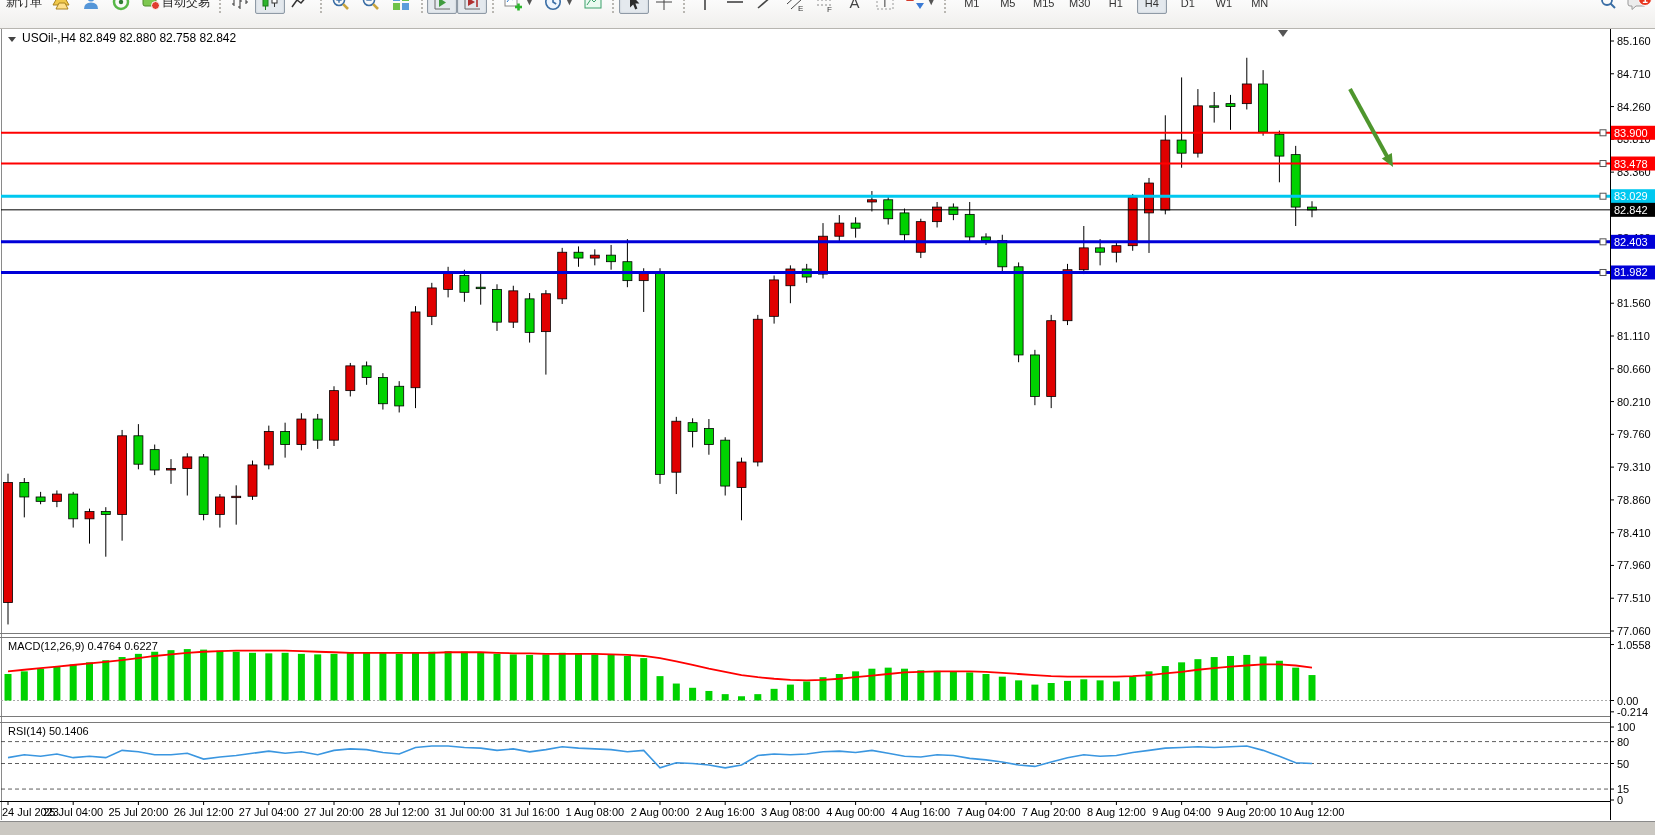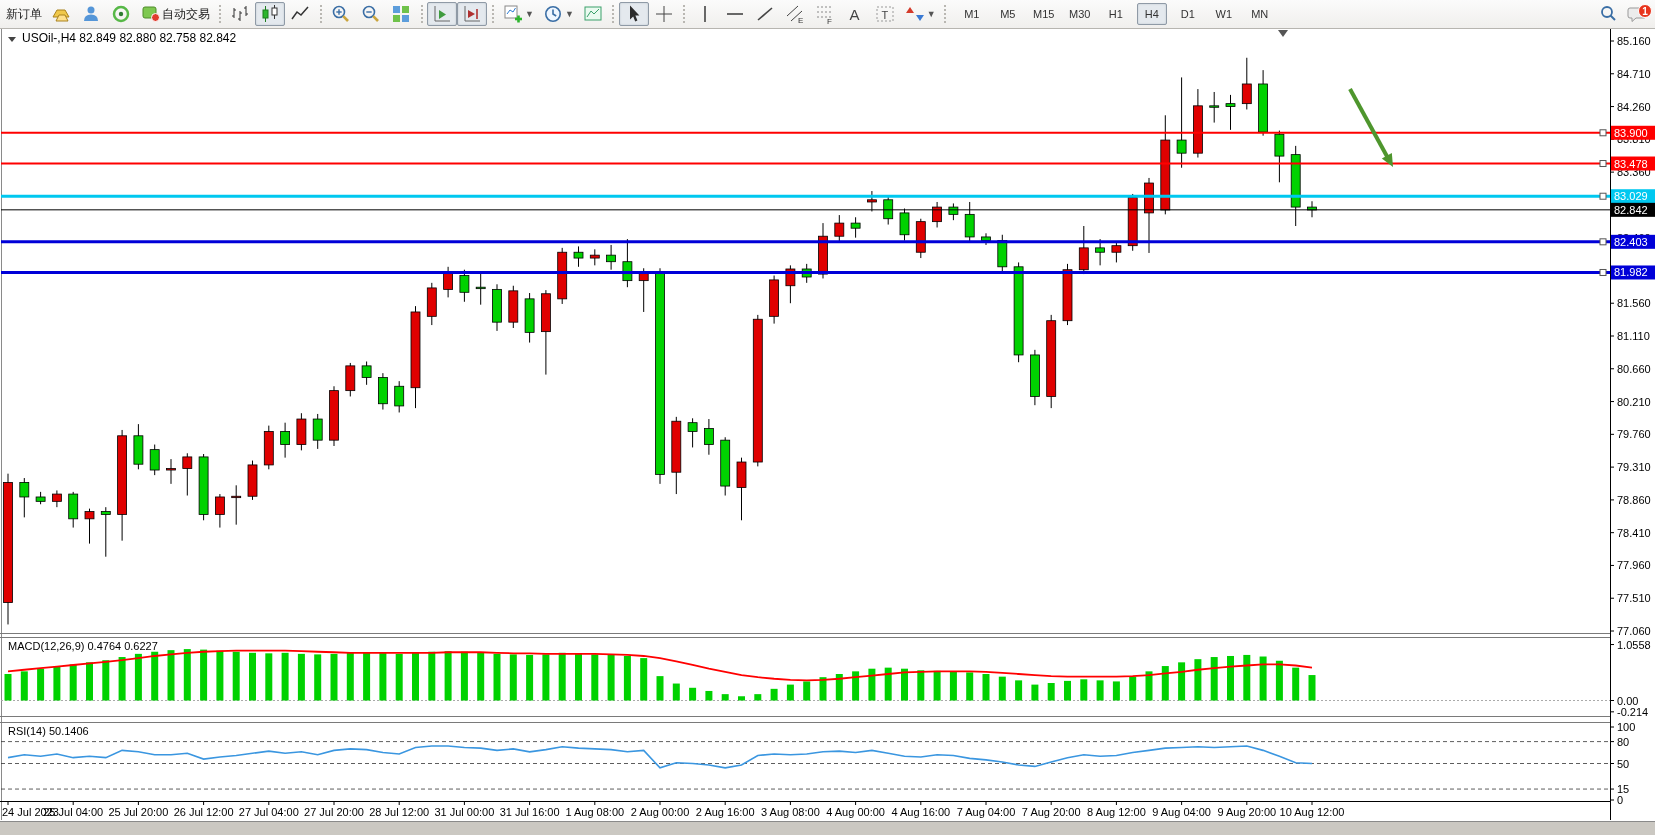--- a/index.html
+++ b/index.html
@@ -1,21 +1,21 @@
 <!DOCTYPE html>
 <html><head>
 <meta charset="utf-8">
 <style>
   * { margin:0; padding:0; box-sizing:border-box; }
   html,body { width:1655px; height:835px; overflow:hidden; background:#fff;
     font-family:"Liberation Sans","DejaVu Sans",sans-serif; }
   
   #toolbar { position:absolute; top:0; left:0; width:1655px; height:27px;
     background:linear-gradient(#fbfbfb,#f0efed); border-bottom:1px solid #b7b5b0;
-    display:flex; align-items:center; padding:14px 2px; z-index:5; }
+    display:flex; align-items:flex-end; padding:14px 2px; z-index:5; }
   .grip { width:7px; height:20px; margin:0 2px;
     background-image:radial-gradient(circle,#b9b7b2 1px,transparent 1.2px);
     background-size:4px 4px; background-position:center; background-repeat:repeat-y; }
   .tbtn { height:24px; min-width:26px; display:flex; align-items:center; justify-content:center;
     border:1px solid transparent; border-radius:2px; padding:0 3px; cursor:default;
     font-size:12px; color:#222; white-space:nowrap; }
   .tbtn.active { border-color:#8f9aa6; background:#e4e9ee; box-shadow:inset 0 0 2px #b9c2cc; }
   .tbtn svg { width:22px; height:22px; }
   .caret { font-size:9px; color:#555; margin-left:1px; }
   .tf { font-size:11px; color:#333; min-width:30px; height:22px;margin-left:6px; }

